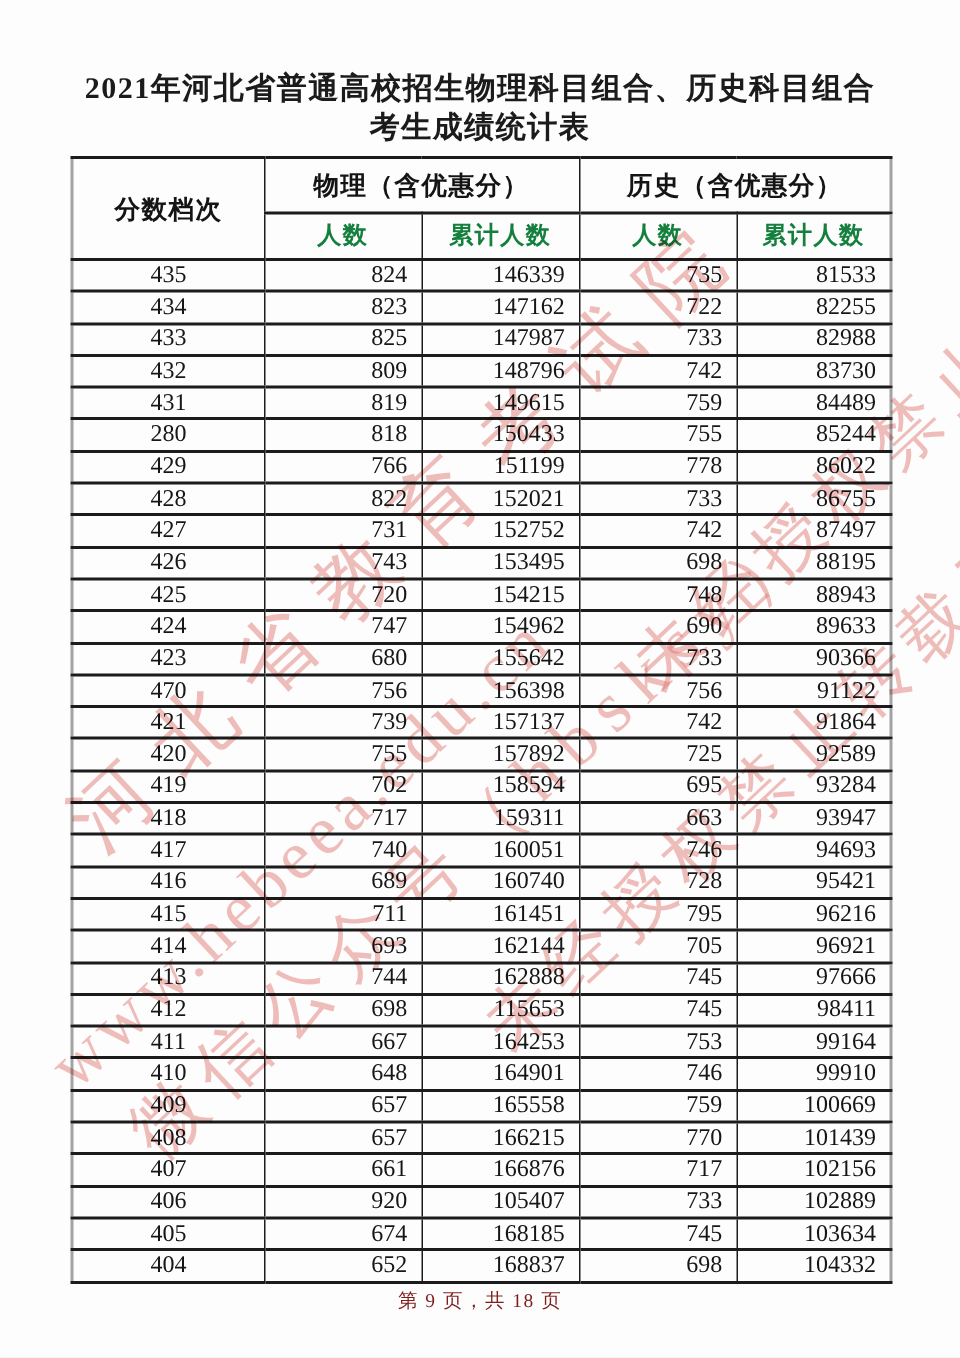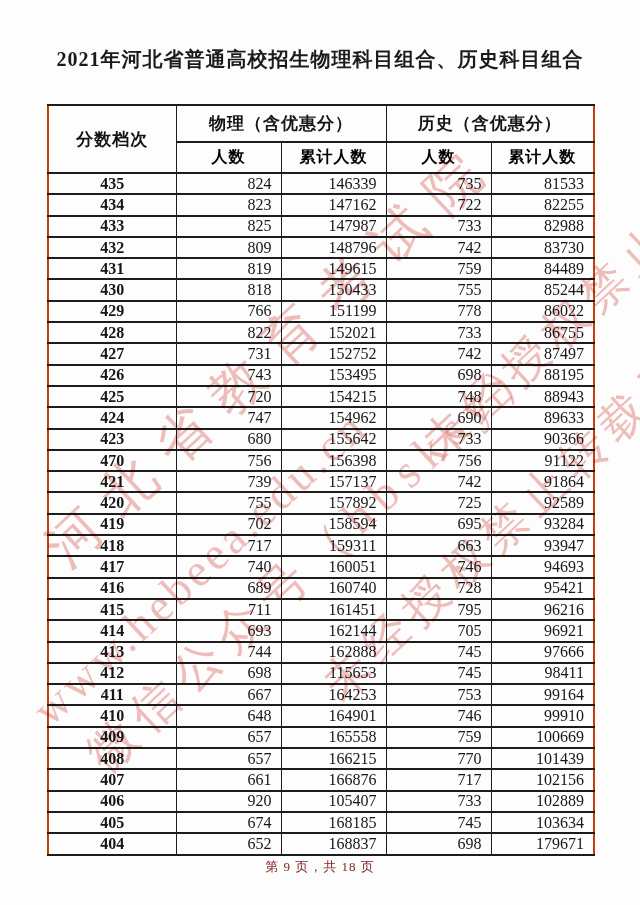--- a/index.html
+++ b/index.html
@@ -9,32 +9,32 @@
     font-family:"Liberation Serif","DejaVu Serif",serif;
   }
   .title{
     position:absolute;top:46px;left:0;right:0;
     text-align:center;font-size:20px;font-weight:700;
     color:#1b1b1b;line-height:26px;letter-spacing:1px;
   }
   table.scores{
     position:absolute;left:47px;top:104px;width:546px;
     border-collapse:collapse;table-layout:fixed;
-    border:2px solid #c2410c;
+    border:2px solid #a3a3a3;
   }
   table.scores th,table.scores td{
     border:1px solid #1c1c1c;
     border-top-width:2px;border-bottom-width:2px;
     padding:0;overflow:hidden;white-space:nowrap;
   }
   .th-group{font-size:17px;font-weight:700;height:35px;text-align:center;color:#141414;letter-spacing:1px;}
-  .th-sub{font-size:16px;font-weight:700;height:29px;text-align:center;color:#000000;letter-spacing:1px;}
+  .th-sub{font-size:16px;font-weight:700;height:29px;text-align:center;color:#15803d;letter-spacing:1px;}
   table.scores tbody tr{height:21.3px;}
   table.scores tbody td{font-size:16px;color:#161616;line-height:1;}
-  .c-score{text-align:center;font-weight:bold;}
+  .c-score{text-align:center;}
   .c-num{text-align:right;padding-right:9px !important;}
   .footer{
     position:absolute;top:858px;left:0;right:0;
     text-align:center;font-size:13px;color:#7f1d1d;letter-spacing:1px;
   }
   .watermark{
     position:absolute;left:0;top:0;width:640px;height:905px;
     pointer-events:none;mix-blend-mode:multiply;z-index:5;
   }
   .wm{
@@ -47,20 +47,21 @@
   .wm-4{left:330px;top:660px;font-size:46px;letter-spacing:8px;}
   .wm-5{left:430px;top:420px;font-size:46px;letter-spacing:8px;}
 </style>
 </head>
 <body>
 
 <div class="page">
 
   <div class="title">
     <div>2021年河北省普通高校招生物理科目组合、历史科目组合</div>
+    <div>考生成绩统计表</div>
   </div>
 
   <table class="scores">
     <colgroup>
       <col style="width:128px">
       <col style="width:105px">
       <col style="width:105px">
       <col style="width:105px">
       <col style="width:103px">
     </colgroup>
@@ -107,21 +108,21 @@
           <td class="c-num">83730</td>
         </tr>
         <tr>
           <td class="c-score">431</td>
           <td class="c-num">819</td>
           <td class="c-num">149615</td>
           <td class="c-num">759</td>
           <td class="c-num">84489</td>
         </tr>
         <tr>
-          <td class="c-score">430</td>
+          <td class="c-score">280</td>
           <td class="c-num">818</td>
           <td class="c-num">150433</td>
           <td class="c-num">755</td>
           <td class="c-num">85244</td>
         </tr>
         <tr>
           <td class="c-score">429</td>
           <td class="c-num">766</td>
           <td class="c-num">151199</td>
           <td class="c-num">778</td>
@@ -293,21 +294,21 @@
           <td class="c-num">674</td>
           <td class="c-num">168185</td>
           <td class="c-num">745</td>
           <td class="c-num">103634</td>
         </tr>
         <tr>
           <td class="c-score">404</td>
           <td class="c-num">652</td>
           <td class="c-num">168837</td>
           <td class="c-num">698</td>
-          <td class="c-num">179671</td>
+          <td class="c-num">104332</td>
         </tr>
       </tbody>
   </table>
 
   <div class="footer">第 9 页，共 18 页</div>
 
   <div class="watermark">
     <div class="wm wm-1">河北省教育考试院</div>
     <div class="wm wm-2">www.hebeea.edu.cn</div>
     <div class="wm wm-3">微信公众号（hbsksy）</div>

